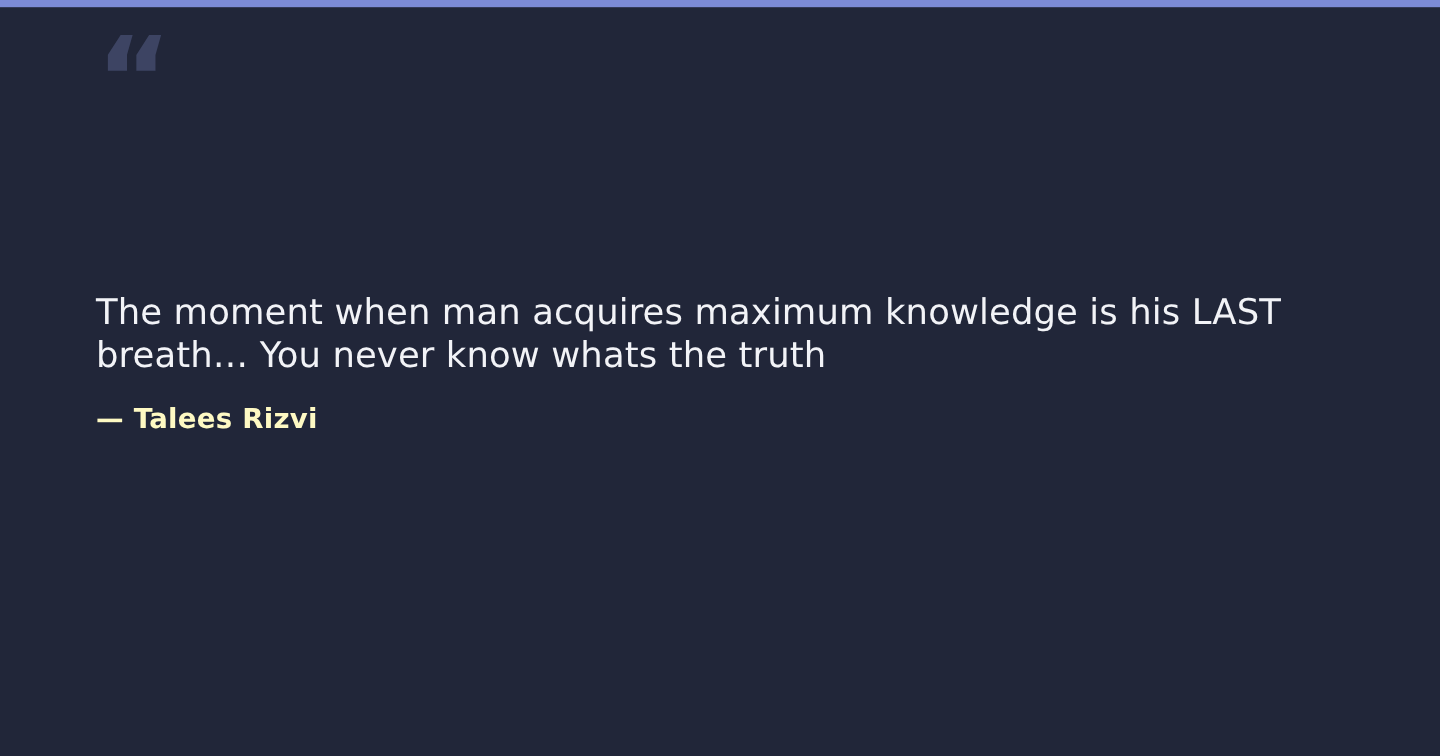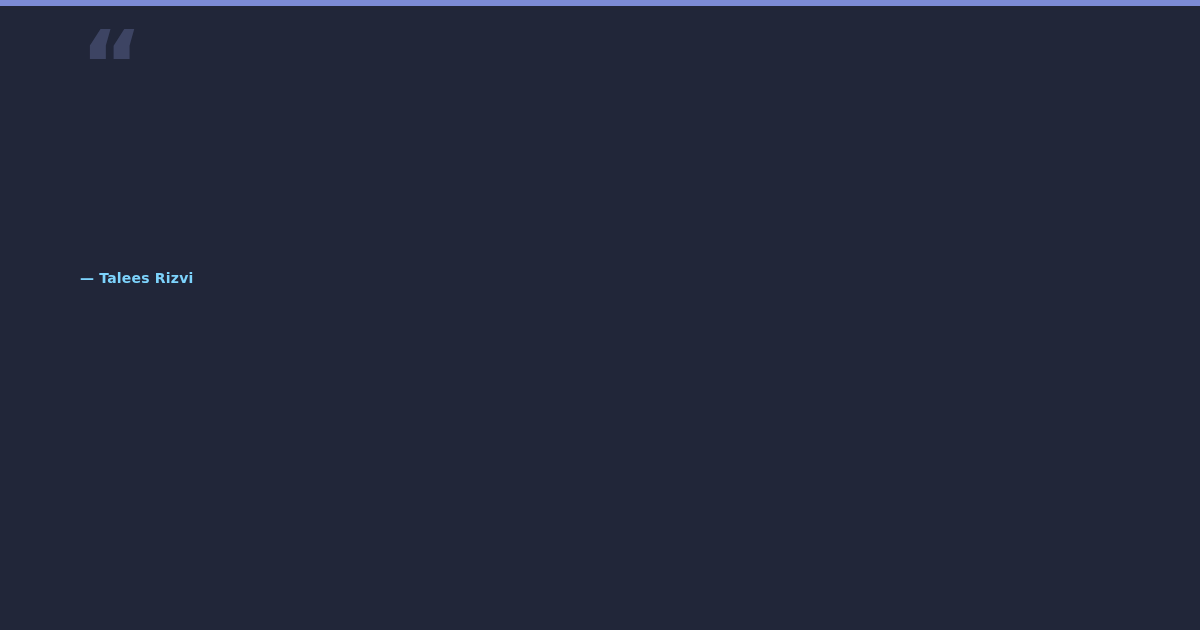--- a/index.html
+++ b/index.html
@@ -60,24 +60,24 @@
     font-size: 29.5px;
     font-weight: 400;
     line-height: 36px;
     color: #f2f3f7;
     letter-spacing: 0.1px;
   }
 
   #quote-attribution {
     margin-top: 23px;
     font-family: "DejaVu Sans", sans-serif;
-    font-size: 14px;
+    font-size: 23px;
     font-weight: 700;
     line-height: 26px;
-    color: #7dd3fc;
+    color: #fef9c3;
     letter-spacing: 0.2px;
   }
 
   
   #footer-source {
     position: absolute;
     right: 80px;
     bottom: 22px;
     font-family: "DejaVu Sans", sans-serif;
     font-size: 15px;
@@ -90,17 +90,18 @@
 </head>
 <body>
 
 <div id="quote-card">
 
   <div id="top-accent-bar"></div>
 
   <div id="quote-mark">“</div>
 
   <div id="quote-block">
+    <div id="quote-text">The moment when man acquires maximum knowledge is his LAST breath… You never know whats the truth</div>
     <div id="quote-attribution">— Talees Rizvi</div>
   </div>
 
 
 </div>
 
 </body></html>

